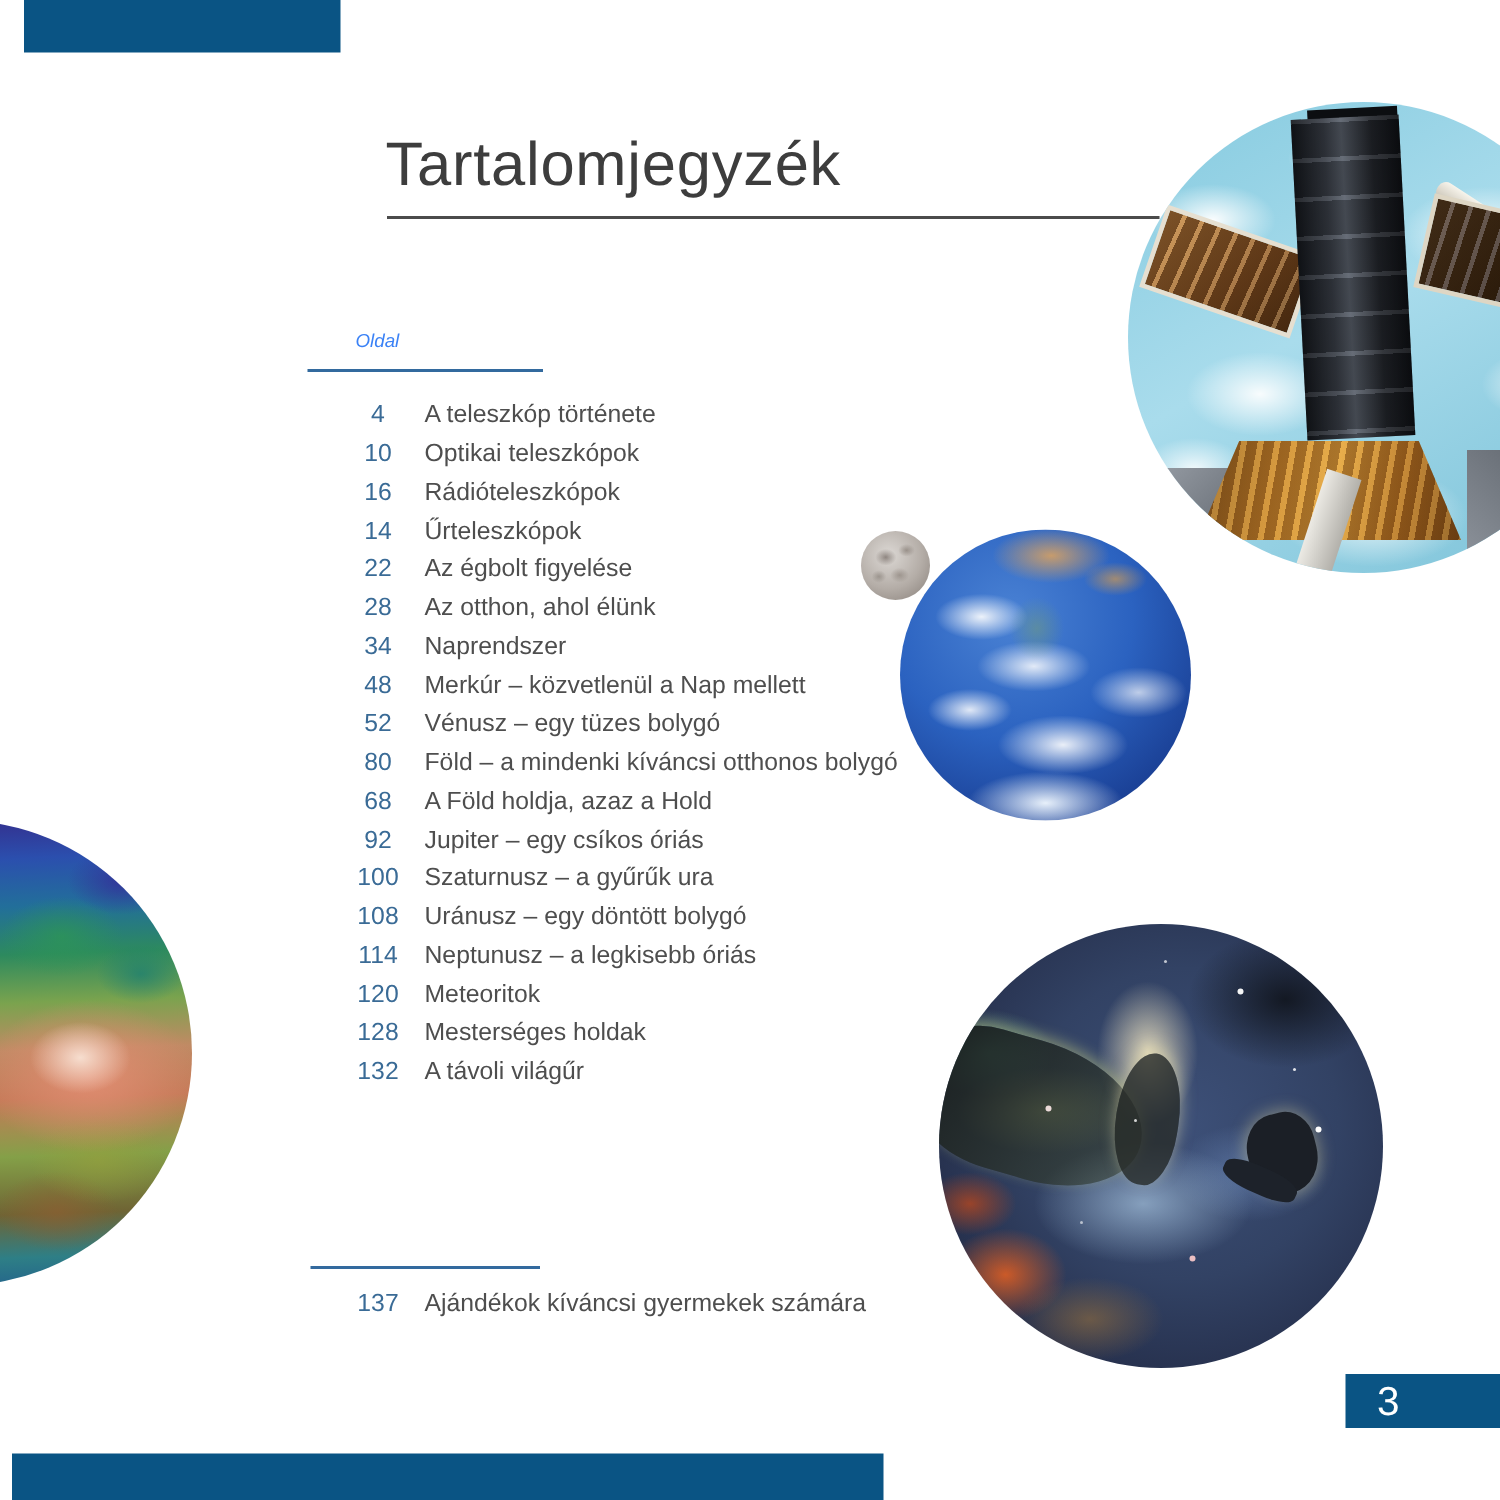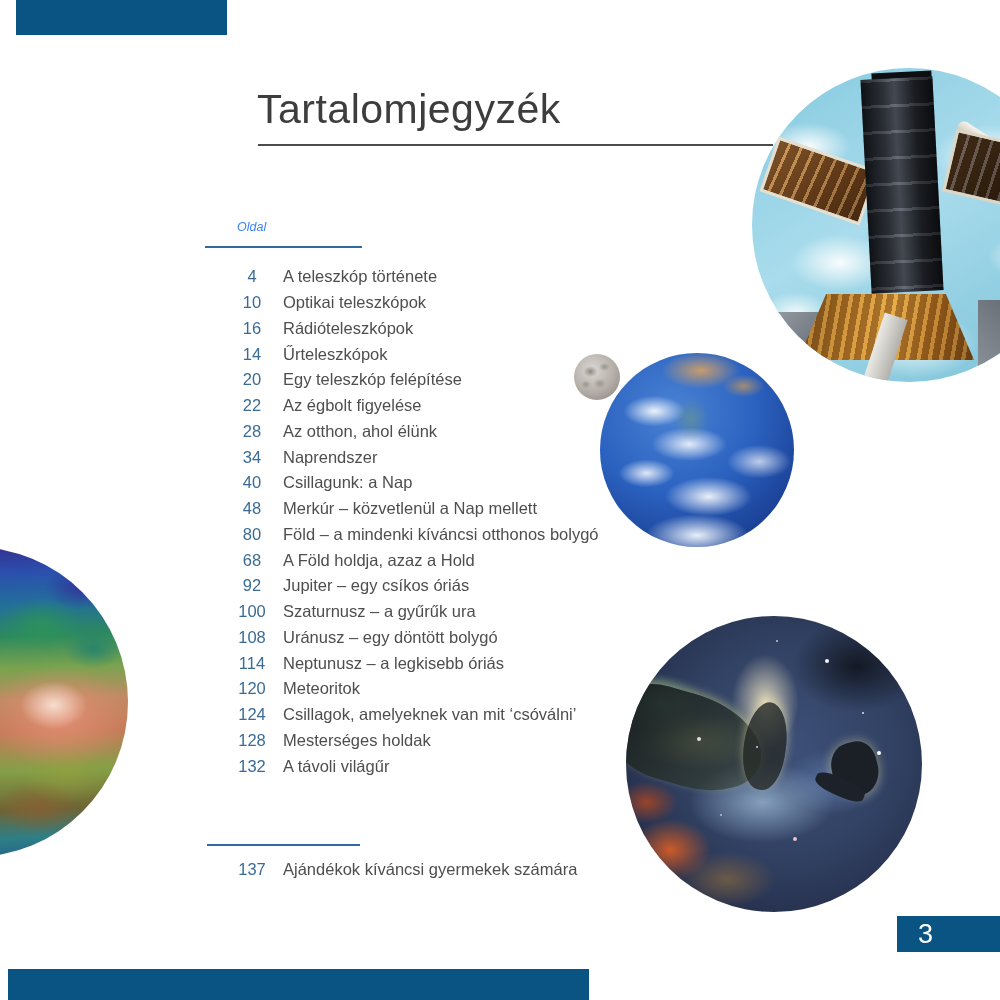--- a/index.html
+++ b/index.html
@@ -207,44 +207,40 @@
       </div>
       <div class="toc-row">
         <span class="toc-num">16</span>
         <span class="toc-label">Rádióteleszkópok</span>
       </div>
       <div class="toc-row">
         <span class="toc-num">14</span>
         <span class="toc-label">Űrteleszkópok</span>
       </div>
       <div class="toc-row">
-        <span class="toc-num">20</span>
-        <span class="toc-label">Egy teleszkóp felépítése</span>
-      </div>
-      <div class="toc-row">
         <span class="toc-num">22</span>
         <span class="toc-label">Az égbolt figyelése</span>
       </div>
       <div class="toc-row">
         <span class="toc-num">28</span>
         <span class="toc-label">Az otthon, ahol élünk</span>
       </div>
       <div class="toc-row">
         <span class="toc-num">34</span>
         <span class="toc-label">Naprendszer</span>
       </div>
       <div class="toc-row">
-        <span class="toc-num">40</span>
-        <span class="toc-label">Csillagunk: a Nap</span>
-      </div>
-      <div class="toc-row">
         <span class="toc-num">48</span>
         <span class="toc-label">Merkúr – közvetlenül a Nap mellett</span>
       </div>
       <div class="toc-row">
+        <span class="toc-num">52</span>
+        <span class="toc-label">Vénusz – egy tüzes bolygó</span>
+      </div>
+      <div class="toc-row">
         <span class="toc-num">80</span>
         <span class="toc-label">Föld – a mindenki kíváncsi otthonos bolygó</span>
       </div>
       <div class="toc-row">
         <span class="toc-num">68</span>
         <span class="toc-label">A Föld holdja, azaz a Hold</span>
       </div>
       <div class="toc-row">
         <span class="toc-num">92</span>
         <span class="toc-label">Jupiter – egy csíkos óriás</span>
@@ -257,24 +253,20 @@
         <span class="toc-num">108</span>
         <span class="toc-label">Uránusz – egy döntött bolygó</span>
       </div>
       <div class="toc-row">
         <span class="toc-num">114</span>
         <span class="toc-label">Neptunusz – a legkisebb óriás</span>
       </div>
       <div class="toc-row">
         <span class="toc-num">120</span>
         <span class="toc-label">Meteoritok</span>
-      </div>
-      <div class="toc-row">
-        <span class="toc-num">124</span>
-        <span class="toc-label">Csillagok, amelyeknek van mit ‘csóválni’</span>
       </div>
       <div class="toc-row">
         <span class="toc-num">128</span>
         <span class="toc-label">Mesterséges holdak</span>
       </div>
       <div class="toc-row">
         <span class="toc-num">132</span>
         <span class="toc-label">A távoli világűr</span>
       </div>
     </div>

